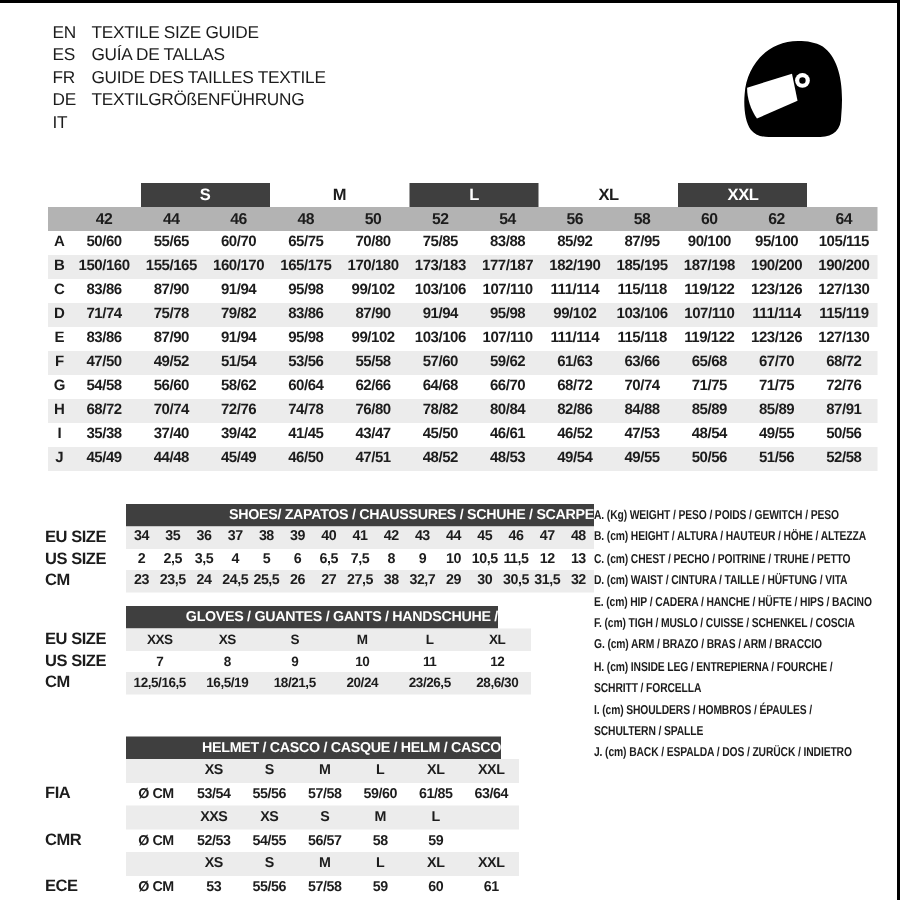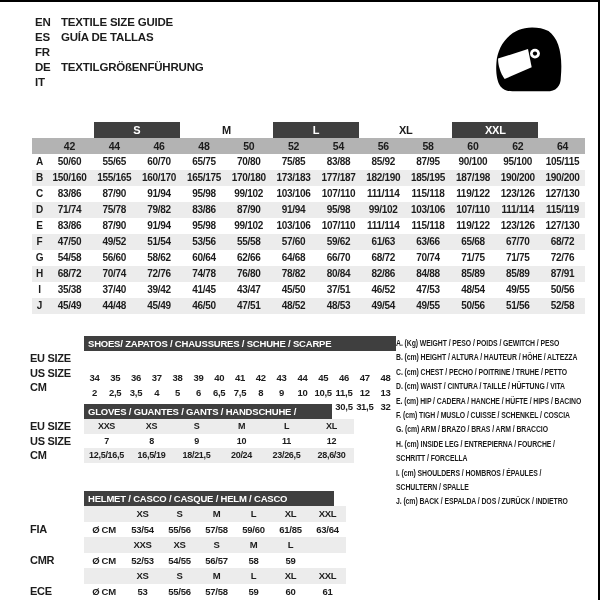--- a/index.html
+++ b/index.html
@@ -3,48 +3,48 @@
 <meta charset="utf-8">
 <style>
   html,body{margin:0;padding:0;background:#fff;}
   .page{position:relative;width:600px;height:600px;background:#fff;overflow:hidden;
         font-family:"Liberation Sans","DejaVu Sans",sans-serif;color:#1c1c1c;}
   .frame-top{position:absolute;left:0;top:0;width:600px;height:2px;background:#000;}
   .frame-right{position:absolute;right:0;top:0;width:2px;height:600px;background:#000;}
 
   
   .langs{position:absolute;left:35px;top:15px;}
-  .lang-row{display:flex;height:15px;line-height:15px;font-weight:bold;font-size:11.5px;letter-spacing:-0.2px;}
+  .lang-row{display:flex;height:15px;line-height:15px;font-weight:normal;font-size:11.5px;letter-spacing:-0.2px;}
   .lang-code{width:26px;}
 
   
   .helmet-ic{position:absolute;left:487px;top:14px;width:82px;height:94px;}
 
   
   .sizetable{position:absolute;left:32px;top:122px;width:553px;font-weight:bold;letter-spacing:-0.3px;}
   .grid13{display:grid;grid-template-columns:15px repeat(12,1fr);}
   .size-band{height:16px;}
   .seg{grid-row:1;text-align:center;line-height:16px;font-size:11px;}
   .seg.dark{background:#3f3f3f;color:#fff;margin:0 2px;}
   .colhead{background:#b3b3b3;height:16px;line-height:16px;font-size:10.5px;}
   .colhead span{text-align:center;}
   .mrow{height:16px;line-height:16px;font-size:10px;}
   .mrow span{text-align:center;}
   .mrow.alt{background:#ececec;}
 
   
   .sub{position:absolute;left:30px;font-weight:bold;}
   .stitle{background:#3f3f3f;color:#fff;font-size:9.5px;height:15px;line-height:15px;
-          padding-left:4px;letter-spacing:-0.2px;margin-left:54px;}
+          padding-left:4px;letter-spacing:-0.2px;margin-left:54px;text-align:right;}
   .srow{display:flex;height:14.5px;line-height:14.5px;font-size:9.5px;letter-spacing:-0.3px;}
   .rlabel{width:54px;font-size:11px;}
   .band{display:grid;}
   .band span{text-align:center;}
   .band.gray{background:#ececec;}
-  .shoes-band{width:312px;grid-template-columns:repeat(15,1fr);margin-top:20px;}
+  .shoes-band{width:312px;grid-template-columns:repeat(15,1fr);}
   .gloves-band{width:270px;grid-template-columns:repeat(6,1fr);font-size:9px;}
   .helm-band{width:262px;grid-template-columns:40px repeat(6,37px);}
   .hrow{height:15.5px;line-height:15.5px;}
 
   
   .legend{position:absolute;left:396px;top:336px;width:250px;transform:scaleX(0.8);
           transform-origin:0 0;font-weight:bold;font-size:8.6px;line-height:14.4px;
           letter-spacing:-0.1px;white-space:pre-line;}
 </style>
 </head>
@@ -58,20 +58,21 @@
     <div class="lang-row">
       <span class="lang-code">EN</span>
       <span>TEXTILE SIZE GUIDE</span>
     </div>
     <div class="lang-row">
       <span class="lang-code">ES</span>
       <span>GUÍA DE TALLAS</span>
     </div>
     <div class="lang-row">
       <span class="lang-code">FR</span>
+      <span>GUIDE DES TAILLES TEXTILE</span>
     </div>
     <div class="lang-row">
       <span class="lang-code">DE</span>
       <span>TEXTILGRÖßENFÜHRUNG</span>
     </div>
     <div class="lang-row">
       <span class="lang-code">IT</span>
     </div>
   </div>
 
@@ -227,21 +228,21 @@
           <span>87/91</span>
         </div>
         <div class="mrow grid13">
           <span>I</span>
           <span>35/38</span>
           <span>37/40</span>
           <span>39/42</span>
           <span>41/45</span>
           <span>43/47</span>
           <span>45/50</span>
-          <span>37/51</span>
+          <span>46/61</span>
           <span>46/52</span>
           <span>47/53</span>
           <span>48/54</span>
           <span>49/55</span>
           <span>50/56</span>
         </div>
         <div class="mrow grid13 alt">
           <span>J</span>
           <span>45/49</span>
           <span>44/48</span>

